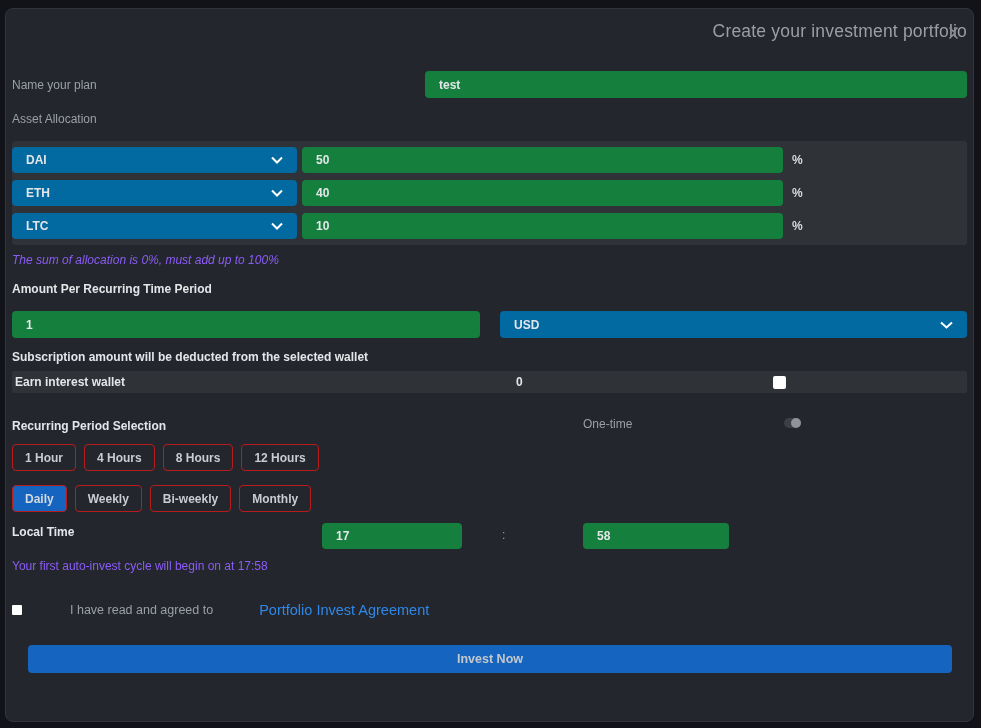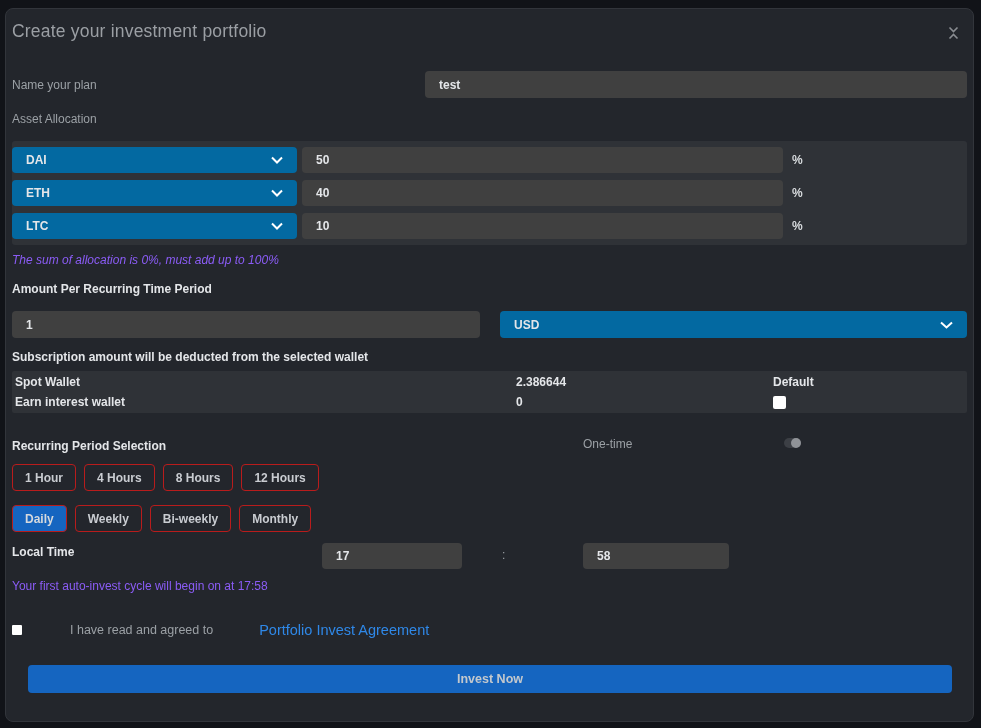--- a/index.html
+++ b/index.html
@@ -15,38 +15,38 @@
     left: 5px; top: 8px;
     width: 969px; height: 714px;
     background: #23262c;
     border: 1px solid #32353b;
     border-radius: 8px;
     padding: 0 6px;
   }
   
   .header { position: relative; margin-top: 12px; height: 22px; }
   .title {
-    text-align: left;
+    text-align: right;
     color: #9b9fa4;
     font-size: 17.5px;
     font-weight: 400;
     letter-spacing: .2px;
   }
   .collapse-btn {
     position: absolute; right: 6px; top: 5px;
     width: 16px; height: 16px;
     background: none; border: none; cursor: pointer;
     display: flex; align-items: center; justify-content: center;
   }
   
   .lbl-gray { color: #9ba0a5; font-size: 12px; font-weight: 400; }
   .lbl-bold { color: #e4e6e9; font-size: 12px; font-weight: 700; }
   .note { color: #8b5cf6; font-size: 12px; }
   .field {
-    background: #404040;
+    background: #15803d;
     border: none; border-radius: 4px;
     color: #e4e6e9; font-size: 12px; font-weight: 700;
     font-family: "Liberation Sans", sans-serif;
     padding: 0 14px; height: 27px; outline: none;
   }
   .combo {
     background: #0369a1;
     border-radius: 4px;
     height: 27px;
     display: flex; align-items: center; justify-content: space-between;
@@ -232,25 +232,20 @@
         <svg width="13" height="8" viewBox="0 0 13 8" fill="none" stroke="#ffffff" stroke-width="2">
             <path d="M1 1.5 L6.5 6.5 L12 1.5"></path>
           </svg>
       </span>
     </div>
   </div>
 
   <div class="lbl-bold wallet-label">Subscription amount will be deducted from the selected wallet</div>
   <div class="wallet-table">
     <div class="wallet-row">
-      <span class="wallet-cell">Spot Wallet</span>
-      <span class="wallet-cell">2.386644</span>
-      <span class="wallet-cell">Default</span>
-    </div>
-    <div class="wallet-row">
       <span class="wallet-cell">Earn interest wallet</span>
       <span class="wallet-cell">0</span>
       <span class="wallet-check"></span>
     </div>
   </div>
 
   <div class="recurring-row">
     <span class="lbl-bold">Recurring Period Selection</span>
     <span class="lbl-gray one-time-label">One-time</span>
     <span class="toggle">

